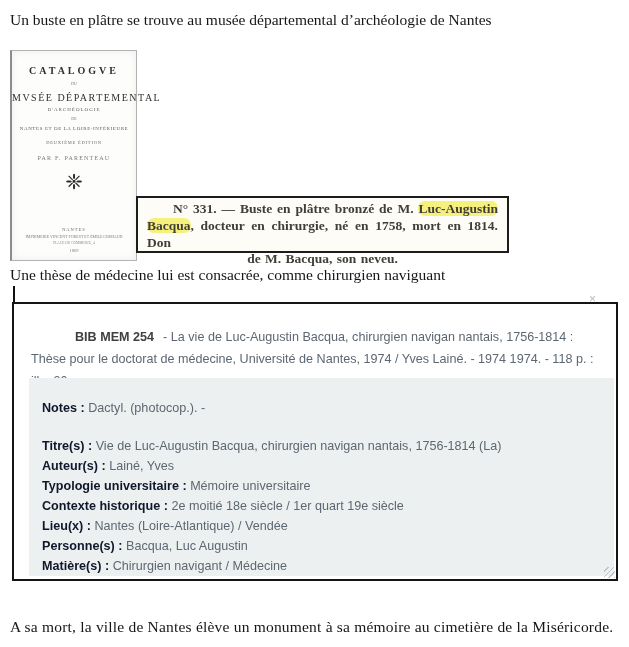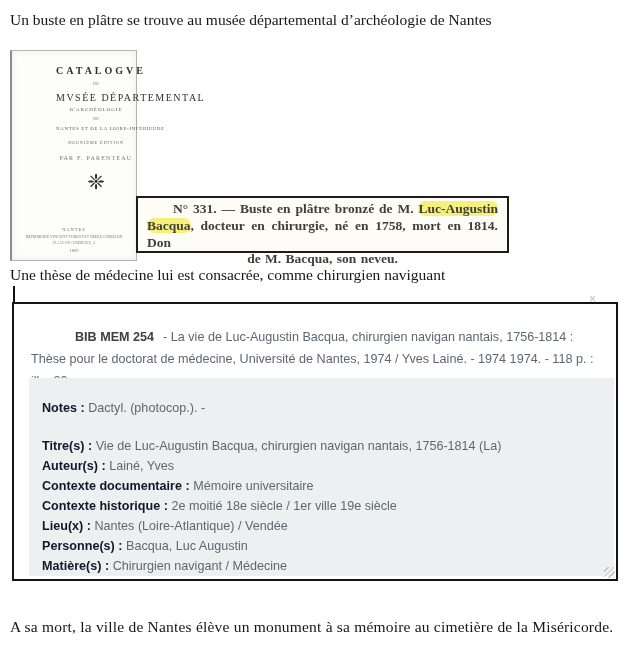--- a/index.html
+++ b/index.html
@@ -30,21 +30,20 @@
     position:absolute; left:10px; top:50px;
     width:127px; height:211px;
     background:#fdfdfc;
     border:1px solid #b3b3b3;
     border-left:2px solid #8c8c8c;
     box-shadow:inset 0 0 8px rgba(0,0,0,0.07);
     text-align:center;
     font-family:"Liberation Serif", serif;
     color:#3a3a3a;
     box-sizing:border-box;
-    padding-left:44px;
   }
   .bc-line{margin:0 auto; white-space:nowrap;}
   .bc-title{margin-top:14px; font-size:10px; font-weight:bold; letter-spacing:3px; color:#2f2f2f;}
   .bc-du{margin-top:5px; font-size:4px; color:#777;}
   .bc-museum{margin-top:6px; font-size:10px; font-weight:normal; letter-spacing:1.5px; color:#2f2f2f;}
   .bc-arch{margin-top:4px; font-size:5px; letter-spacing:1px; color:#5a5a5a;}
   .bc-de{margin-top:4px; font-size:4px; color:#777;}
   .bc-loc{margin-top:5px; font-size:5px; letter-spacing:0.6px; color:#5a5a5a;}
   .bc-ed{margin-top:9px; font-size:4.5px; letter-spacing:0.8px; color:#6a6a6a;}
   .bc-author{margin-top:10px; font-size:6px; letter-spacing:1.2px; color:#7a7a7a;}
@@ -157,22 +156,22 @@
   <div class="record-box">
     <div class="corner-mark">×</div>
 
     <p class="record-header"><b>BIB MEM 254</b><span>- La vie de Luc-Augustin Bacqua, chirurgien navigan nantais, 1756-1814 : Thèse pour le doctorat de médecine, Université de Nantes, 1974 / Yves Lainé. - 1974 1974.  - 118 p. : ill. ; 30 cm..</span></p>
 
     <div class="record-panel">
       <p class="field"><b>Notes :</b> <span>Dactyl. (photocop.). -</span></p>
       <div class="field-gap"></div>
       <p class="field"><b>Titre(s) :</b> <span>Vie de Luc-Augustin Bacqua, chirurgien navigan nantais, 1756-1814 (La)</span></p>
       <p class="field"><b>Auteur(s) :</b> <span>Lainé, Yves</span></p>
-      <p class="field"><b>Contexte documentaire :</b> <span>Mémoire universitaire</span></p>
-      <p class="field"><b>Contexte historique :</b> <span>2e moitié 18e siècle / 1er ville 19e siècle</span></p>
+      <p class="field"><b>Typologie universitaire :</b> <span>Mémoire universitaire</span></p>
+      <p class="field"><b>Contexte historique :</b> <span>2e moitié 18e siècle / 1er quart 19e siècle</span></p>
       <p class="field"><b>Lieu(x) :</b> <span>Nantes (Loire-Atlantique) / Vendée</span></p>
       <p class="field"><b>Personne(s) :</b> <span>Bacqua, Luc Augustin</span></p>
       <p class="field"><b>Matière(s) :</b> <span>Chirurgien navigant / Médecine</span></p>
     </div>
 
     <div class="resize-grip"></div>
   </div>
 
   <p class="para outro">A sa mort, la ville de Nantes élève un monument à sa mémoire au cimetière de la Miséricorde.</p>
 

